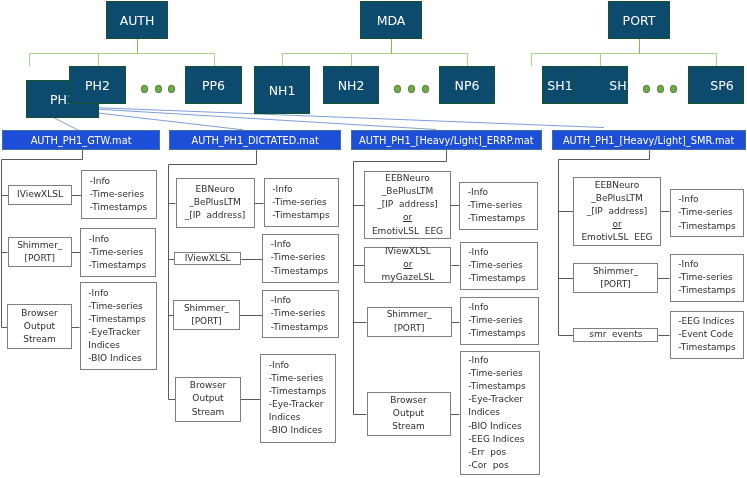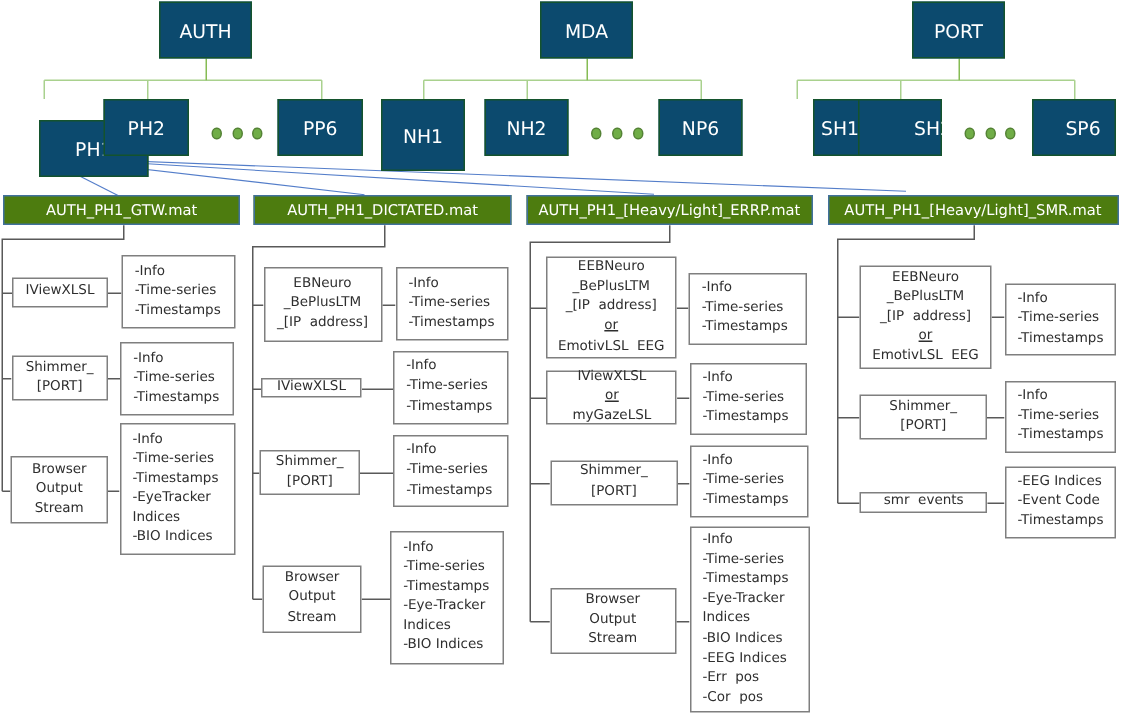--- a/index.html
+++ b/index.html
@@ -4,21 +4,21 @@
 <style>
   html,body{margin:0;padding:0;background:#fff;}
   body{width:747px;height:478px;overflow:hidden;
        font-family:"DejaVu Sans","Liberation Sans",sans-serif;
        -webkit-font-smoothing:antialiased;}
   #stage{position:relative;width:747px;height:478px;background:#fff;}
   svg.lines{position:absolute;left:0;top:0;width:747px;height:478px;}
   .gbox{position:absolute;background:#0c4a6e;border:1px solid #14532d;
         color:#fff;display:flex;align-items:center;justify-content:center;
         font-size:12.5px;box-sizing:border-box;text-align:right;}
-  .bbar{position:absolute;background:#4d7c0f;border:1px solid #41719C;
+  .bbar{position:absolute;background:#1d4ed8;border:1px solid #41719C;
         color:#fff;display:flex;align-items:center;justify-content:center;
         font-size:9.8px;box-sizing:border-box;}
   .wbox{position:absolute;background:#fff;border:1px solid #7F7F7F;white-space:pre;
         color:#2E2E2E;box-sizing:border-box;font-size:9px;line-height:13.1px;
         display:flex;flex-direction:column;align-items:center;justify-content:center;
         text-align:center;}
   .wbox.lft{align-items:flex-start;text-align:right;padding-left:7.8px;}
   .dot{position:absolute;background:#70AD47;border:1px solid #548235;border-radius:50%;
        width:7px;height:8.5px;box-sizing:border-box;}
 </style>

